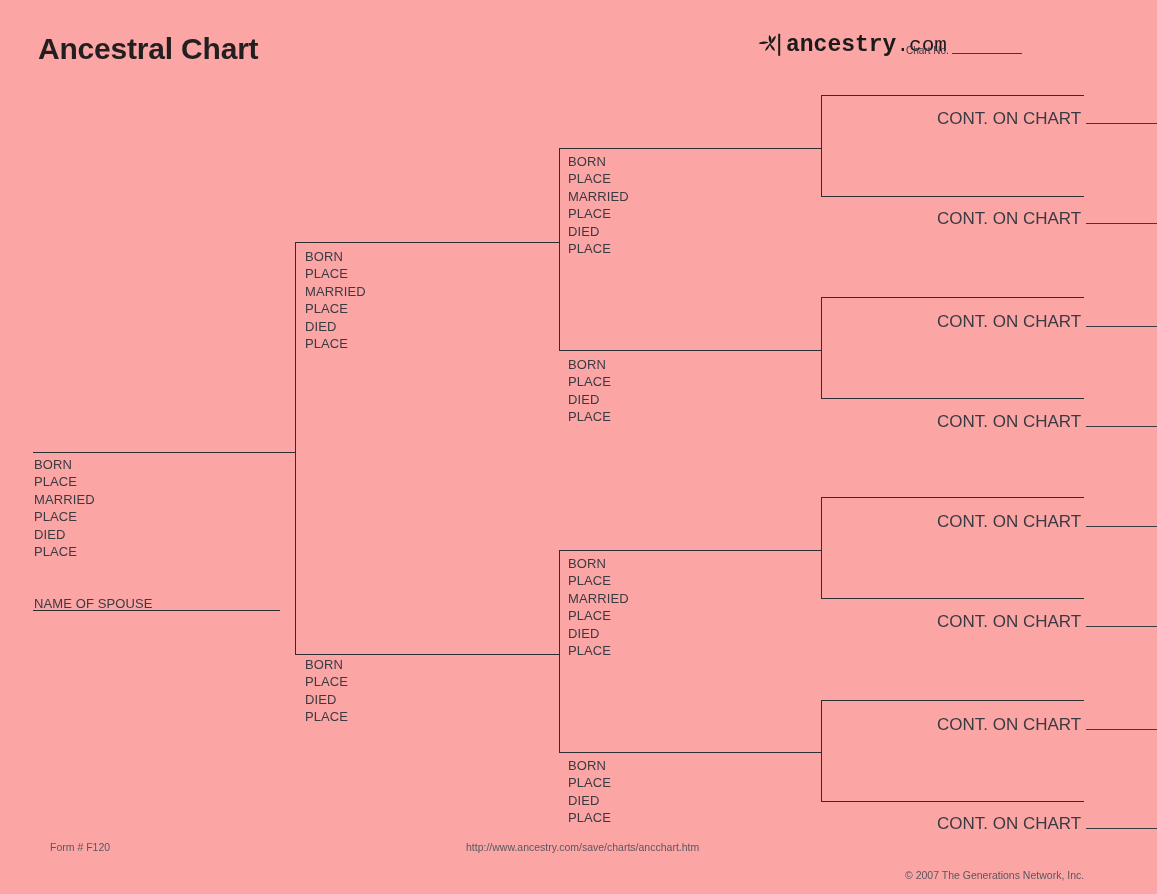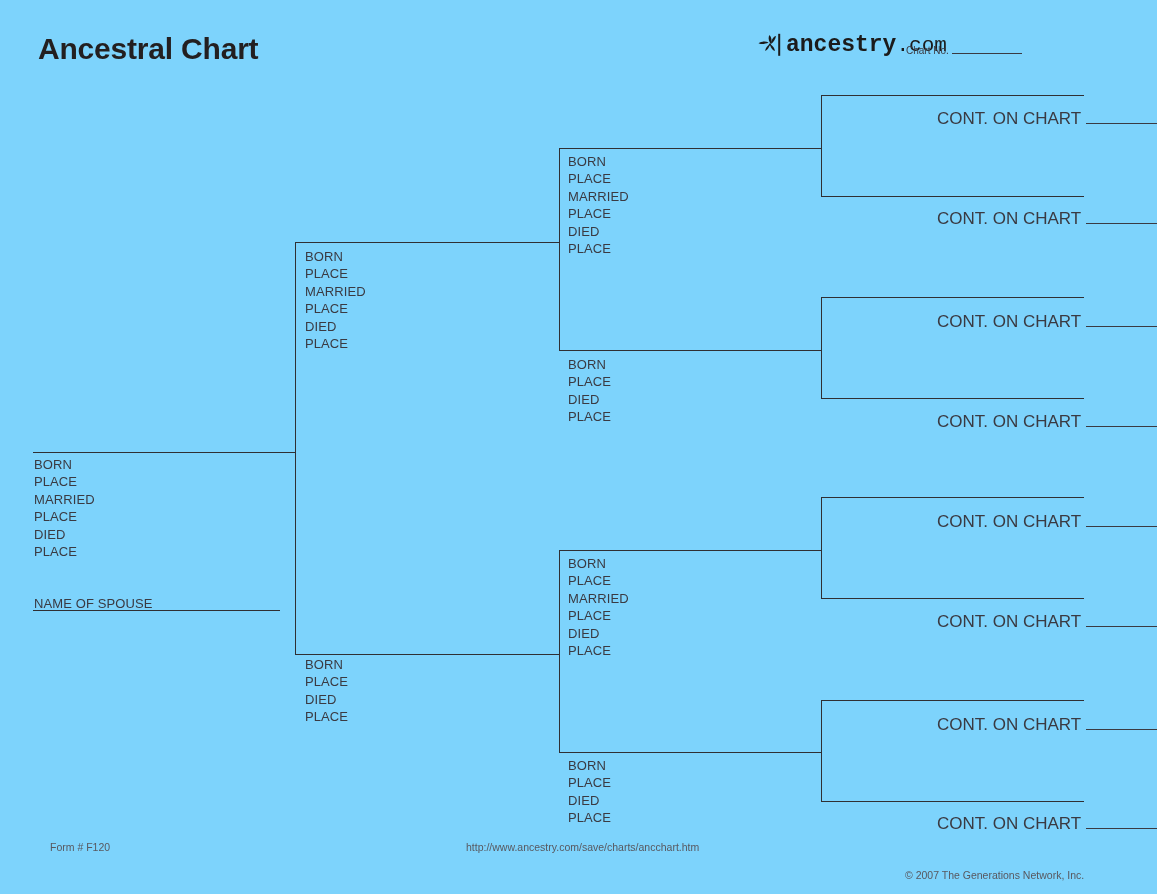--- a/index.html
+++ b/index.html
@@ -9,21 +9,21 @@
     background: #ffffff;
   }
   body {
     font-family: "Liberation Sans", sans-serif;
     color: #3a3a42;
   }
   #page {
     position: relative;
     width: 1157px;
     height: 894px;
-    background: #7dd3fc;
+    background: #fca5a5;
     overflow: hidden;
   }
 
   .hline {
     position: absolute;
     height: 0;
     border-top: 1.3px solid #2f2f33;
   }
   .vline {
     position: absolute;

